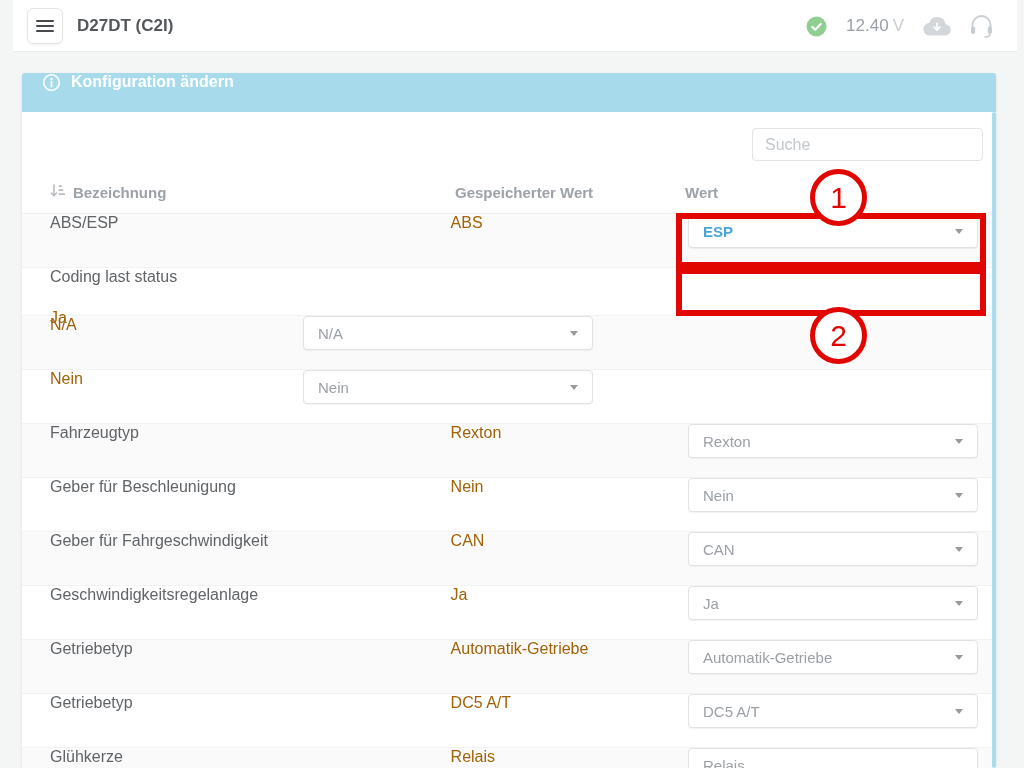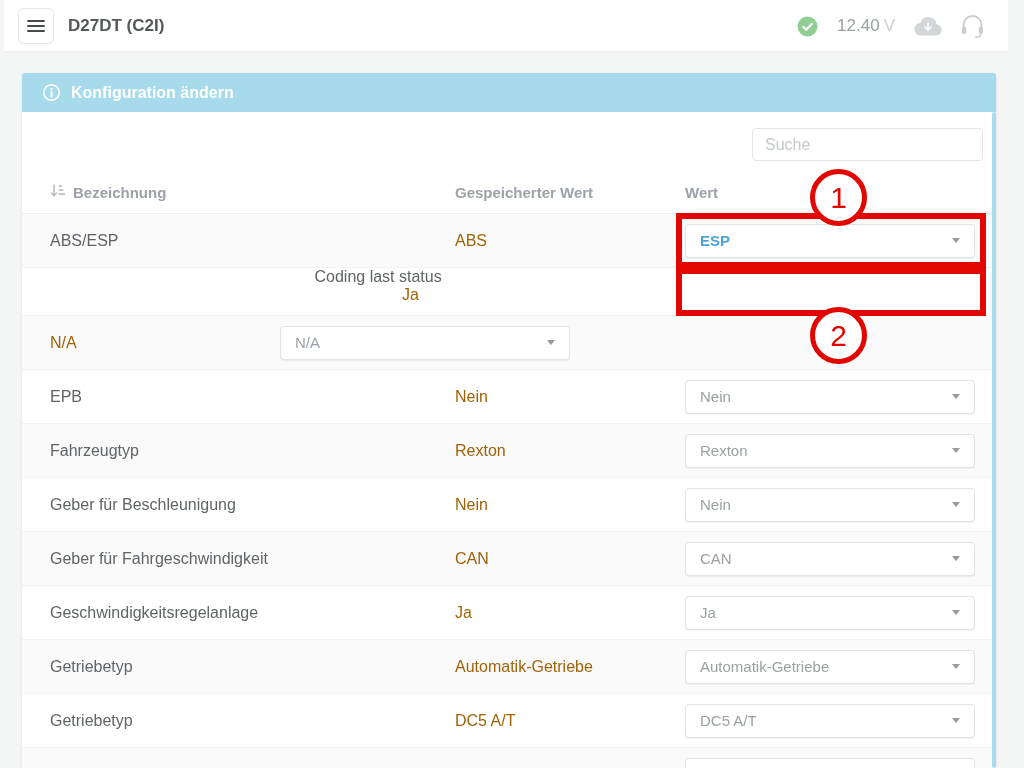--- a/index.html
+++ b/index.html
@@ -5,21 +5,21 @@
   * { margin:0; padding:0; box-sizing:border-box; }
   html,body { width:1024px; height:768px; overflow:hidden; }
   body {
     font-family:"Liberation Sans", sans-serif;
     background:#f4f5f5;
     position:relative;
   }
 
   
   .topbar {
-    position:absolute; left:4px; top:0; width:1004px; height:52px;
+    position:absolute; left:13px; top:0; width:1004px; height:52px;
     background:#ffffff; border-bottom:1px solid #ececec; z-index:5;text-decoration:underline;
   }
   .menu-btn {
     position:absolute; left:14px; top:8px; width:36px; height:36px;
     background:#fff; border:1px solid #e6e6e6; border-radius:6px;
     box-shadow:0 1px 2px rgba(0,0,0,.05);
     display:flex; align-items:center; justify-content:center; cursor:pointer;
   }
   .topbar-title {
     position:absolute; left:64px; top:0; height:52px; line-height:52px;
@@ -35,21 +35,21 @@
 
   
   .panel {
     position:absolute; left:22px; top:73px; width:974px; height:695px;
     background:#ffffff; border-radius:3px;
     box-shadow:0 1px 3px rgba(0,0,0,.10);
     z-index:1;
   }
   .panel-header {
     height:39px; background:#a7dbec; border-radius:3px 3px 0 0;
-    display:flex; align-items:center; padding-left:20px;
+    display:flex; padding-left:20px;
     color:#ffffff; font-size:16px; font-weight:700;
   }
   .panel-header .hdr-icon { margin-right:10px; display:flex; }
   .scroll-strip {
     position:absolute; right:0; top:39px; bottom:0; width:4px;
     background:#a9dcee; border-radius:2px;
   }
 
   .search-input {
     position:absolute; right:13px; top:55px; width:231px; height:33px;
@@ -64,24 +64,25 @@
     position:absolute; left:0; right:10px; top:99px; height:42px;
     display:flex; align-items:center; padding-left:28px;
     border-bottom:1px solid #efefef;
     color:#9ca2a8; font-size:15px; font-weight:700;
   }
   .th1 { width:405px; display:flex; align-items:flex-start; gap:8px; }
   .th2 { width:230px; }
   .th3 { flex:1; }
   .tbody { position:absolute; left:0; right:0; top:141px; }
   .trow {
-    display:flex; align-items:center; height:54px;
-    padding-left:28px; padding-right:12px;
+    display:flex; height:54px;
+    padding-left:28px; padding-right:18px;
     border-bottom:1px solid #f1f2f3;
     background:#ffffff;
+    gap:23px;
   }
   .trow.stripe { background:#fafafa; }
   .trow.no-select { height:48px;flex-direction:column; }
   .c1 { width:405px; font-size:16px; color:#606468; }
   .c2 { width:230px; font-size:16px; color:#a16207; }
   .c3 { flex:1;border-radius:7px; }
   .dropdown {
     width:290px; height:34px; background:#fff;
     border:1px solid #e0e2e4; border-radius:4px;
     box-shadow:0 1px 1px rgba(0,0,0,.05);
@@ -202,21 +203,20 @@
       <div class="trow stripe">
     <div class="c2">N/A</div>
     <div class="c3">
       <div class="dropdown">
         <span class="dd-value">N/A</span>
         <span class="caret"></span>
       </div>
     </div>
   </div>
       <div class="trow">
-    <div class="c1">EPB</div>
     <div class="c2">Nein</div>
     <div class="c3">
       <div class="dropdown">
         <span class="dd-value">Nein</span>
         <span class="caret"></span>
       </div>
     </div>
   </div>
       <div class="trow stripe">
     <div class="c1">Fahrzeugtyp</div>

